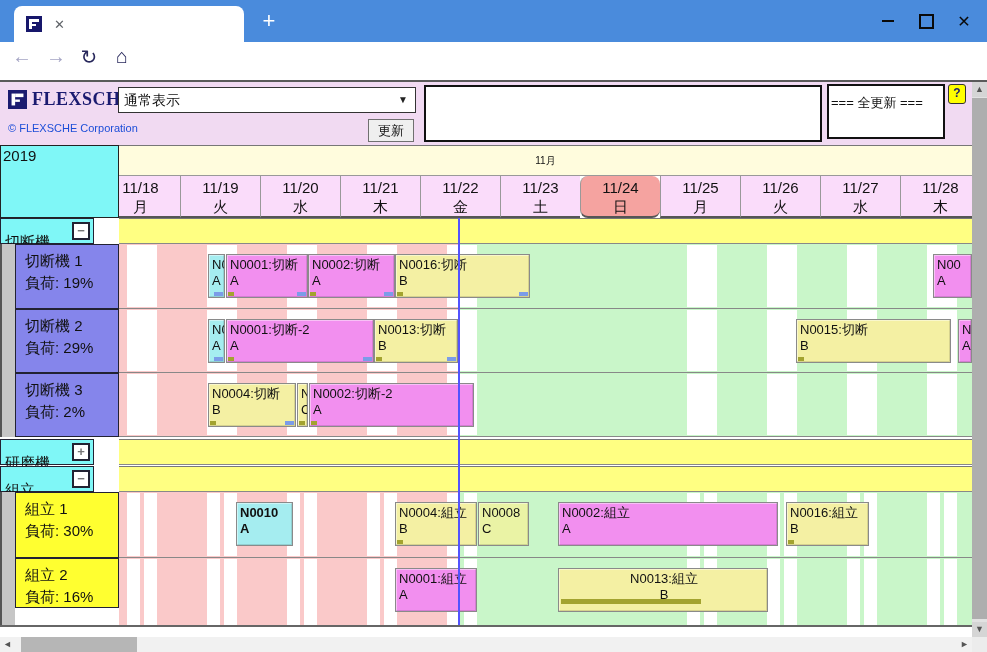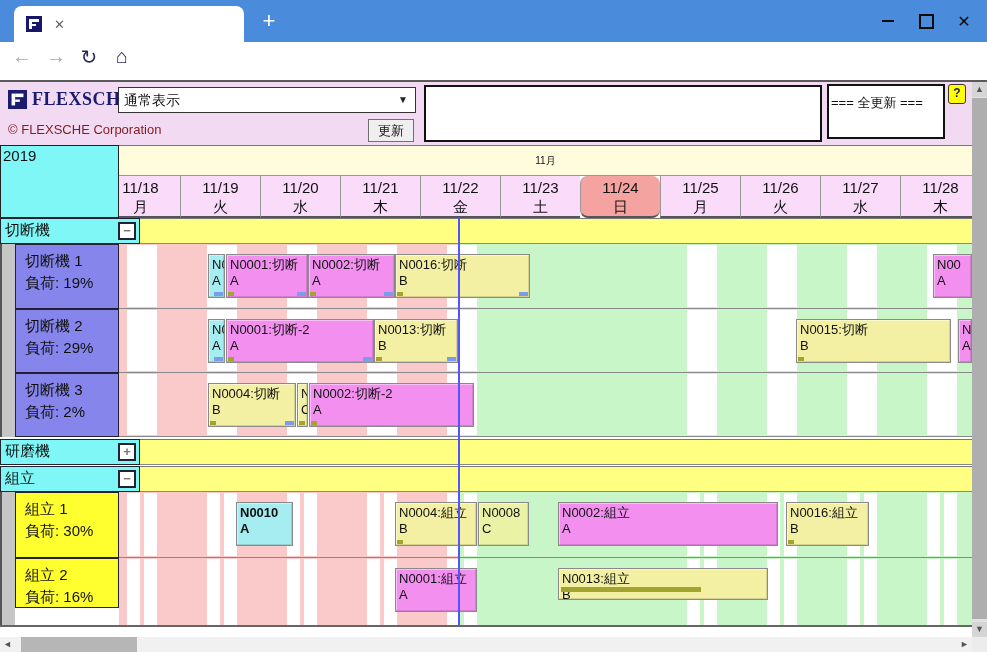--- a/index.html
+++ b/index.html
@@ -27,21 +27,21 @@
   .urlbar{position:absolute;left:140px;top:47px;width:842px;height:29px;border-radius:15px;
           background:repeating-linear-gradient(95deg,#000 0 22px,#181818 22px 34px,#0b0b0b 34px 50px);}
   .infoic{position:absolute;left:11px;top:7px;width:13px;height:13px;border:1.5px solid #f1f1f1;
           border-radius:50%;color:#f1f1f1;font-size:10px;line-height:13px;text-align:center;font-style:italic;}
   .staric{position:absolute;right:12px;top:4px;color:#e8eaed;font-size:17px;}
   
   .widgetbar{position:absolute;left:0;top:82px;width:987px;height:63px;background:#f1daf2;}
   .logo{position:absolute;left:8px;top:7px;display:flex;align-items:center;}
   .logo svg{width:19px;height:19px;margin-right:5px;}
   .logotx{font-family:"Liberation Serif",serif;font-weight:bold;font-size:18px;color:#1b1b70;letter-spacing:.5px;}
-  .copyr{position:absolute;left:8px;top:40px;font-size:13px;color:#7f1d1d;}
+  .copyr{position:absolute;left:8px;top:40px;font-size:11px;color:#1d4ed8;}
   .vsel{position:absolute;left:118px;top:5px;width:298px;height:26px;background:#fff;border:1px solid #333;
         box-sizing:border-box;font-size:14px;line-height:24px;padding-left:5px;}
   .vsel .car{position:absolute;right:7px;top:0;font-size:10px;color:#222;}
   .updbtn{position:absolute;left:368px;top:37px;width:46px;height:23px;background:#efefef;border:1px solid #707070;
           font-size:13px;text-align:center;line-height:21px;box-sizing:border-box;}
   .bigbox{position:absolute;left:424px;top:85px;width:398px;height:57px;background:#fff;border:2px solid #111;
           box-sizing:border-box;}
   .updpanel{position:absolute;left:827px;top:84px;width:118px;height:55px;background:#fff;border:2px solid #111;
             box-sizing:border-box;font-size:13px;padding:8px 2px;}
   .helpbtn{position:absolute;left:948px;top:84px;width:18px;height:20px;background:#ffff00;border:1px solid #333;
@@ -49,22 +49,22 @@
            text-align:center;line-height:17px;}
   
   .gantt{position:absolute;left:0;top:145px;width:972px;height:482px;}
   .ycell{position:absolute;left:0;top:0;width:119px;height:73px;background:#7ff7f7;border:1px solid #222;
          box-sizing:border-box;font-size:15px;padding:1px 2px;z-index:5;}
   .vp{position:absolute;left:119px;top:0;width:853px;height:482px;overflow:hidden;}
   .mband{position:absolute;left:0;top:0;width:853px;height:31px;background:#fffcdd;border-top:1px solid #777;
          border-bottom:1px solid #999;box-sizing:border-box;font-size:10px;text-align:center;line-height:30px;}
   .dcell{position:absolute;top:31px;height:42px;box-sizing:border-box;border-left:1px solid #999;
          border-bottom:2px solid #555;font-size:15px;text-align:center;line-height:19px;padding-top:2px;}
-  .glabel{position:absolute;left:0;width:140px;background:#7ff7f7;border:1px solid #223;box-sizing:border-box;
-          font-size:15px;padding:2px 0 0 4px;z-index:4;}
+  .glabel{position:absolute;left:0;width:94px;background:#7ff7f7;border:1px solid #223;box-sizing:border-box;
+          font-size:15px;padding:14px 0 0 4px;z-index:4;}
   .expander{position:absolute;right:3px;top:3px;width:18px;height:18px;background:#fff;border:2px solid #223;
             box-sizing:border-box;font-size:13px;font-weight:bold;color:#777;text-align:center;line-height:13px;}
   .rstrip{position:absolute;left:0;width:15px;background:#c6c6c6;border-left:2px solid #555;box-sizing:border-box;z-index:4;}
   .rlabel{position:absolute;left:15px;width:104px;border:1px solid #223;box-sizing:border-box;font-size:15px;
           line-height:22px;padding:5px 0 0 9px;z-index:4;}
   .track{position:absolute;left:0;width:853px;box-sizing:border-box;border-bottom:1px solid #888;}
   .wblock{position:absolute;top:1px;bottom:1px;background:#fff;}
   .bar{position:absolute;box-sizing:border-box;border:1px solid #8a8a8a;overflow:hidden;font-size:13px;
        line-height:16px;padding:2px 1px 0 3px;white-space:nowrap;
        box-shadow:inset -1px -1px 0 rgba(0,0,0,.12), inset 1px 1px 0 rgba(255,255,255,.45);}
@@ -357,21 +357,21 @@
           <div class="wblock" style="left: 648px; width: 13px;"></div>
           <div class="wblock" style="left: 665px; width: 13px;"></div>
           <div class="wblock" style="left: 728px; width: 13px;"></div>
           <div class="wblock" style="left: 745px; width: 13px;"></div>
           <div class="wblock" style="left: 808px; width: 13px;"></div>
           <div class="wblock" style="left: 825px; width: 13px;"></div>
           <div class="bar" style="left: 276px; width: 82px; top: 10px; height: 44px; background: rgb(242, 143, 239);">
             <div>N0001:組立</div>
             <div>A</div>
           </div>
-          <div class="bar" style="left: 439px; width: 210px; top: 10px; height: 32px; background: rgb(244, 240, 163);">
+          <div class="bar" style="left: 439px; width: 210px; top: 10px; height: 44px; background: rgb(244, 240, 163); text-align: center;">
             <div>N0013:組立</div>
             <div>B</div>
             <div class="prog" style="width: 140px;"></div>
           </div>
         </div>
         <div class="nowline" style="left: 339px; top: 73px; height: 409px; background: rgb(83, 83, 255);"></div>
       </div>
     <div id="labels">
         <div class="glabel" style="top: 73px; height: 26px;">切断機<div class="expander">−</div></div>
         <div class="rstrip" style="top: 99px; height: 65px;"></div>

